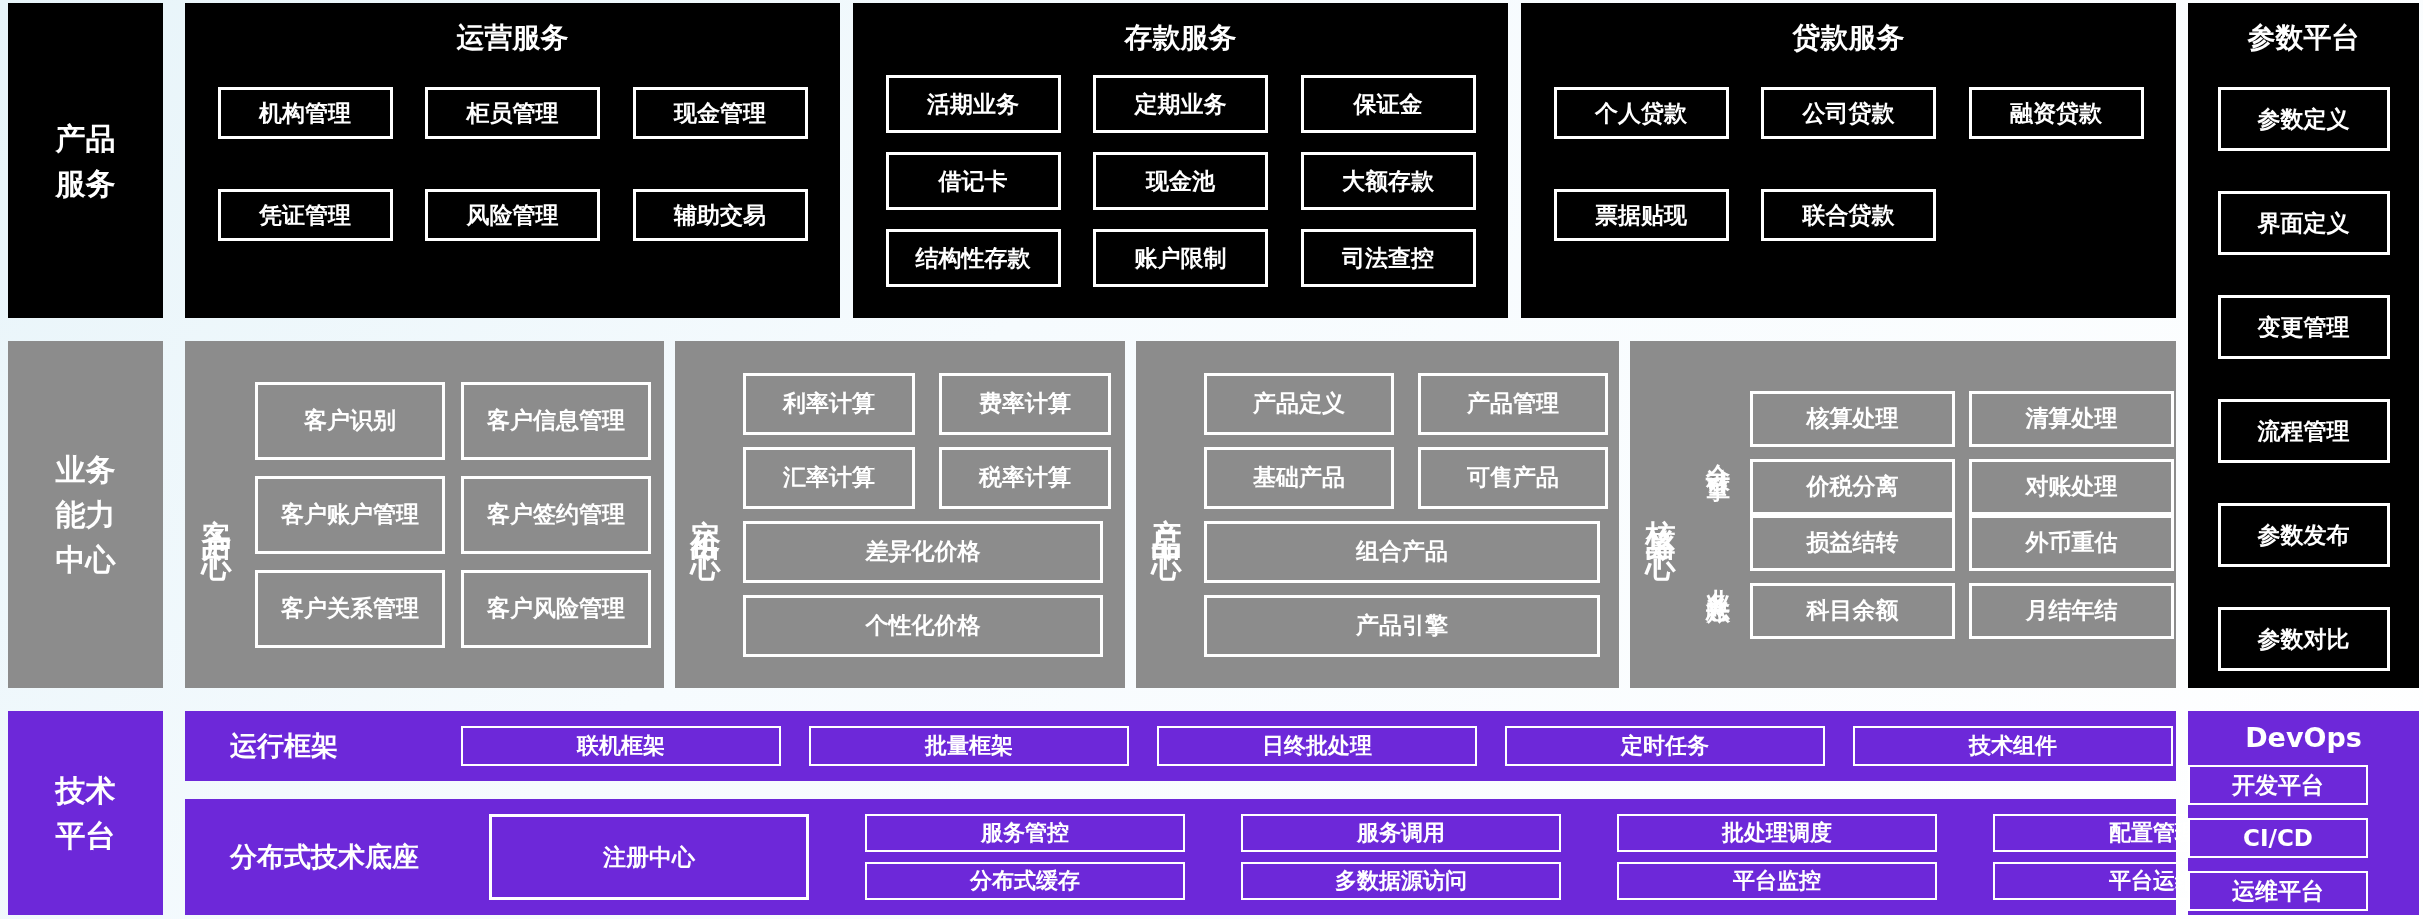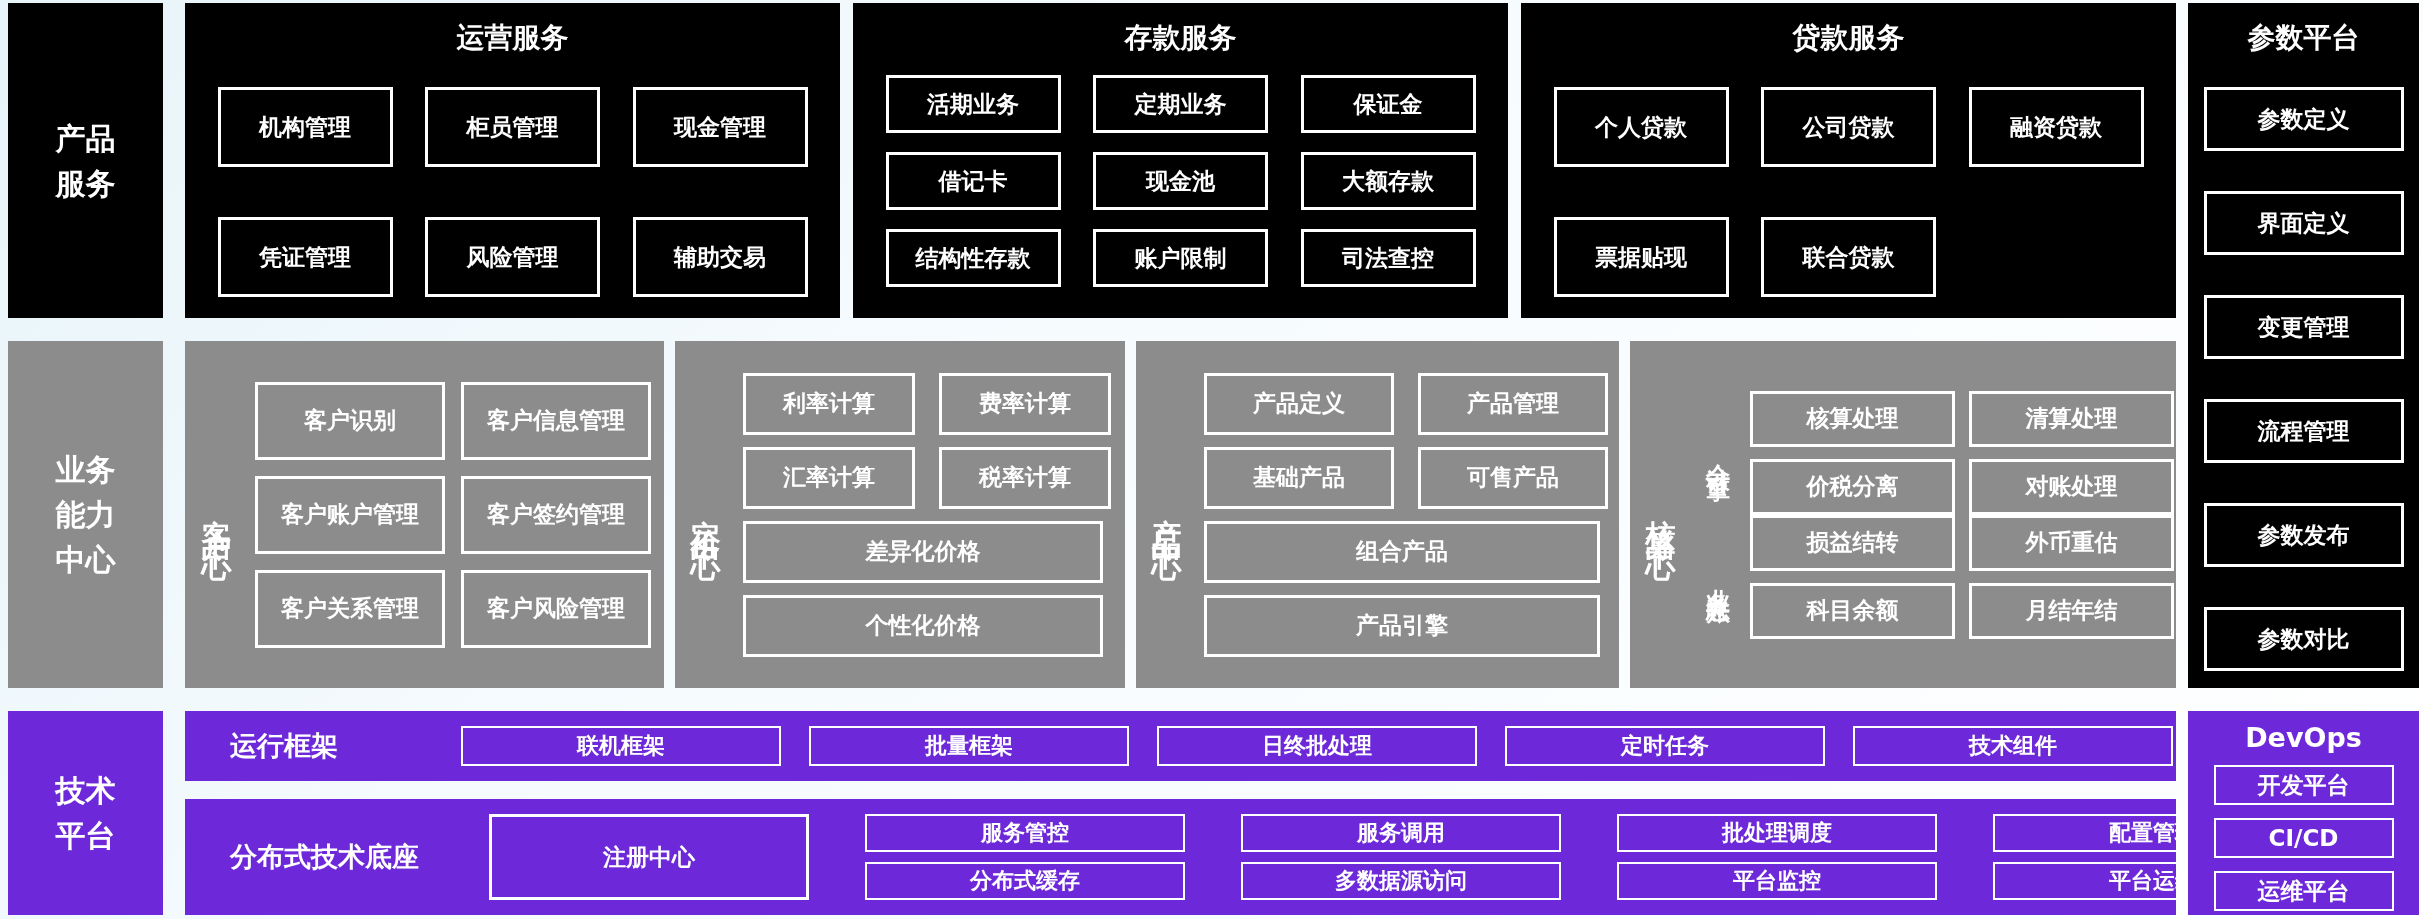--- a/index.html
+++ b/index.html
@@ -15,25 +15,25 @@
   .gray{background:#8c8c8c;}
   .blue{background:#6d28d9;}
   .rail{display:flex;align-items:center;justify-content:center;
         font-size:30px;font-weight:bold;text-align:center;
         white-space:pre-line;line-height:1.5;}
   .ptitle{text-align:center;font-size:28px;font-weight:bold;padding-top:16px;}
   .box{border:3px solid #fff;display:flex;align-items:center;justify-content:center;
        font-weight:bold;font-size:23px;box-sizing:border-box;text-align:center;}
   .grid3{display:grid;grid-template-columns:repeat(3,175px);justify-content:space-evenly;}
   .g-ops{row-gap:50px;margin-top:30px;}
-  .g-ops .box{height:80px;}
+  .g-ops .box{height:52px;}
   .g-dep{row-gap:19px;margin-top:18px;}
   .g-dep .box{height:58px;}
   .param-list{display:flex;flex-direction:column;align-items:center;gap:40px;margin-top:30px;}
-  .param-list .box{width:200px;height:64px;}
+  .param-list .box{width:172px;height:64px;}
   .mid{display:flex;align-items:center;}
   .v-label{writing-mode:vertical-lr;text-orientation:upright;
            font-size:30px;font-weight:bold;letter-spacing:10px;
            display:flex;align-items:center;justify-content:center;}
   .v-sub{writing-mode:vertical-lr;text-orientation:upright;
          font-size:24px;font-weight:bold;letter-spacing:4px;
          display:flex;align-items:center;justify-content:center;}
   .cust-grid{display:grid;grid-template-columns:repeat(2,190px);column-gap:16px;row-gap:16px;margin-left:8px;}
   .cust-grid .box{height:78px;}
   .stack{display:flex;flex-direction:column;gap:12px;margin-left:8px;}
@@ -47,21 +47,21 @@
   .acct-col{display:flex;flex-direction:column;margin-left:6px;}
   .acct-group{display:flex;align-items:center;}
   .acct-grid{display:grid;grid-template-columns:repeat(2,205px);column-gap:14px;row-gap:12px;margin-left:10px;}
   .acct-grid .box{height:56px;}
   .bar{display:flex;align-items:center;}
   .bar-label{margin-left:45px;width:231px;font-size:27px;font-weight:bold;flex:none;}
   .bar .sbox{border-width:2px;width:320px;height:40px;font-size:22px;flex:none;margin-right:28px;}
   .registry{border-width:3px;width:320px;height:86px;font-size:23px;flex:none;}
   .dist-col{display:flex;flex-direction:column;gap:10px;margin-left:28px;flex:none;}
   .dist-col .box{border-width:2px;width:320px;height:38px;font-size:22px;}
-  .devops-list{display:flex;flex-direction:column;align-items:center;gap:13px;margin-top:12px;}
+  .devops-list{display:flex;flex-direction:column;align-items:flex-start;gap:13px;margin-top:12px;}
   .devops-list .box{border-width:2px;width:180px;height:40px;font-size:23px;}
 </style>
 </head>
 <body>
 
 <div class="canvas">
 
   <div class="panel teal rail" style="left:8px;top:3px;width:155px;height:315px;">产品
 服务</div>
   <div class="panel gray rail" style="left:8px;top:341px;width:155px;height:347px;">业务

